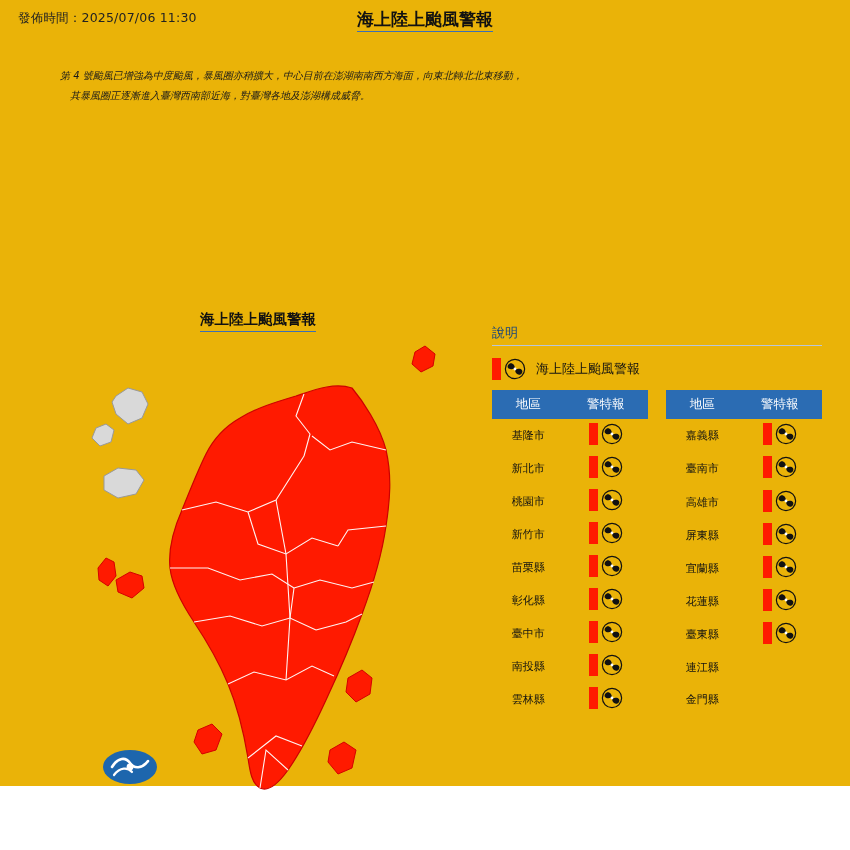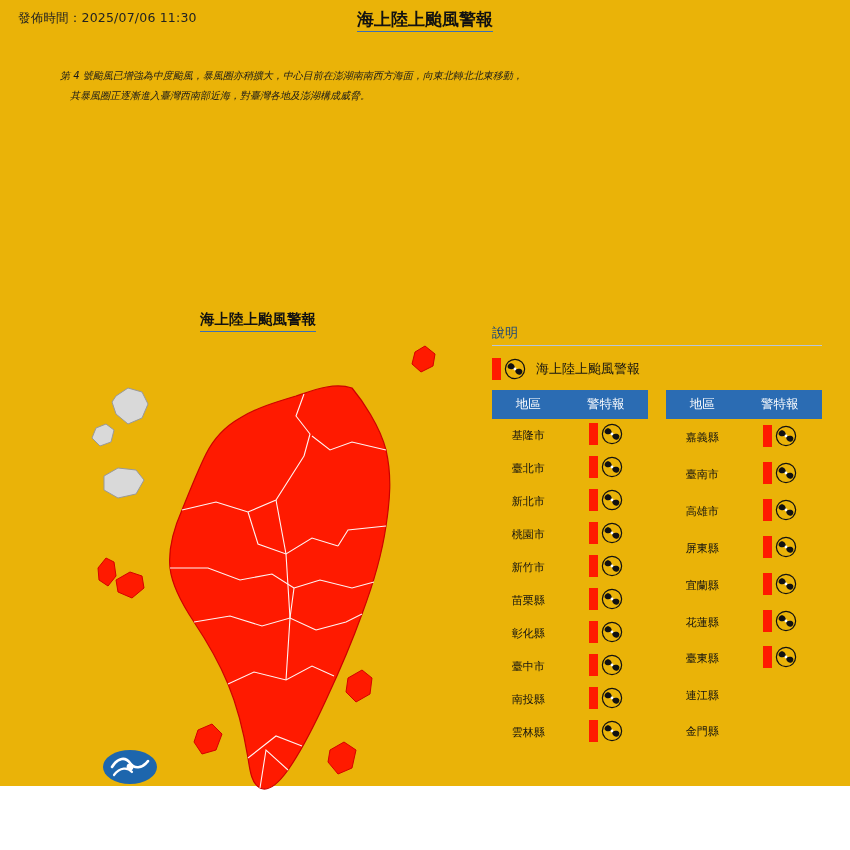--- a/index.html
+++ b/index.html
@@ -256,32 +256,20 @@
                 <span class="red-bar"></span>
                 <svg class="swirl" viewBox="0 0 24 24">
                   <circle cx="12" cy="12" r="10.5" fill="none" stroke="#111" stroke-width="1.3"></circle>
                   <path d="M12,12 C12,6 7,4 4.5,7.5 C2.5,10.5 6,13 9,12" fill="#111"></path>
                   <path d="M12,12 C12,18 17,20 19.5,16.5 C21.5,13.5 18,11 15,12" fill="#111"></path>
                   <circle cx="12" cy="12" r="1.6" fill="#fff"></circle>
                 </svg>
               </span></td>
           </tr>
           <tr>
-            <td class="area">臺北市</td>
-            <td class="mark"><span class="warn-mark">
-                <span class="red-bar"></span>
-                <svg class="swirl" viewBox="0 0 24 24">
-                  <circle cx="12" cy="12" r="10.5" fill="none" stroke="#111" stroke-width="1.3"></circle>
-                  <path d="M12,12 C12,6 7,4 4.5,7.5 C2.5,10.5 6,13 9,12" fill="#111"></path>
-                  <path d="M12,12 C12,18 17,20 19.5,16.5 C21.5,13.5 18,11 15,12" fill="#111"></path>
-                  <circle cx="12" cy="12" r="1.6" fill="#fff"></circle>
-                </svg>
-              </span></td>
-          </tr>
-          <tr>
             <td class="area">新北市</td>
             <td class="mark"><span class="warn-mark">
                 <span class="red-bar"></span>
                 <svg class="swirl" viewBox="0 0 24 24">
                   <circle cx="12" cy="12" r="10.5" fill="none" stroke="#111" stroke-width="1.3"></circle>
                   <path d="M12,12 C12,6 7,4 4.5,7.5 C2.5,10.5 6,13 9,12" fill="#111"></path>
                   <path d="M12,12 C12,18 17,20 19.5,16.5 C21.5,13.5 18,11 15,12" fill="#111"></path>
                   <circle cx="12" cy="12" r="1.6" fill="#fff"></circle>
                 </svg>
               </span></td>

